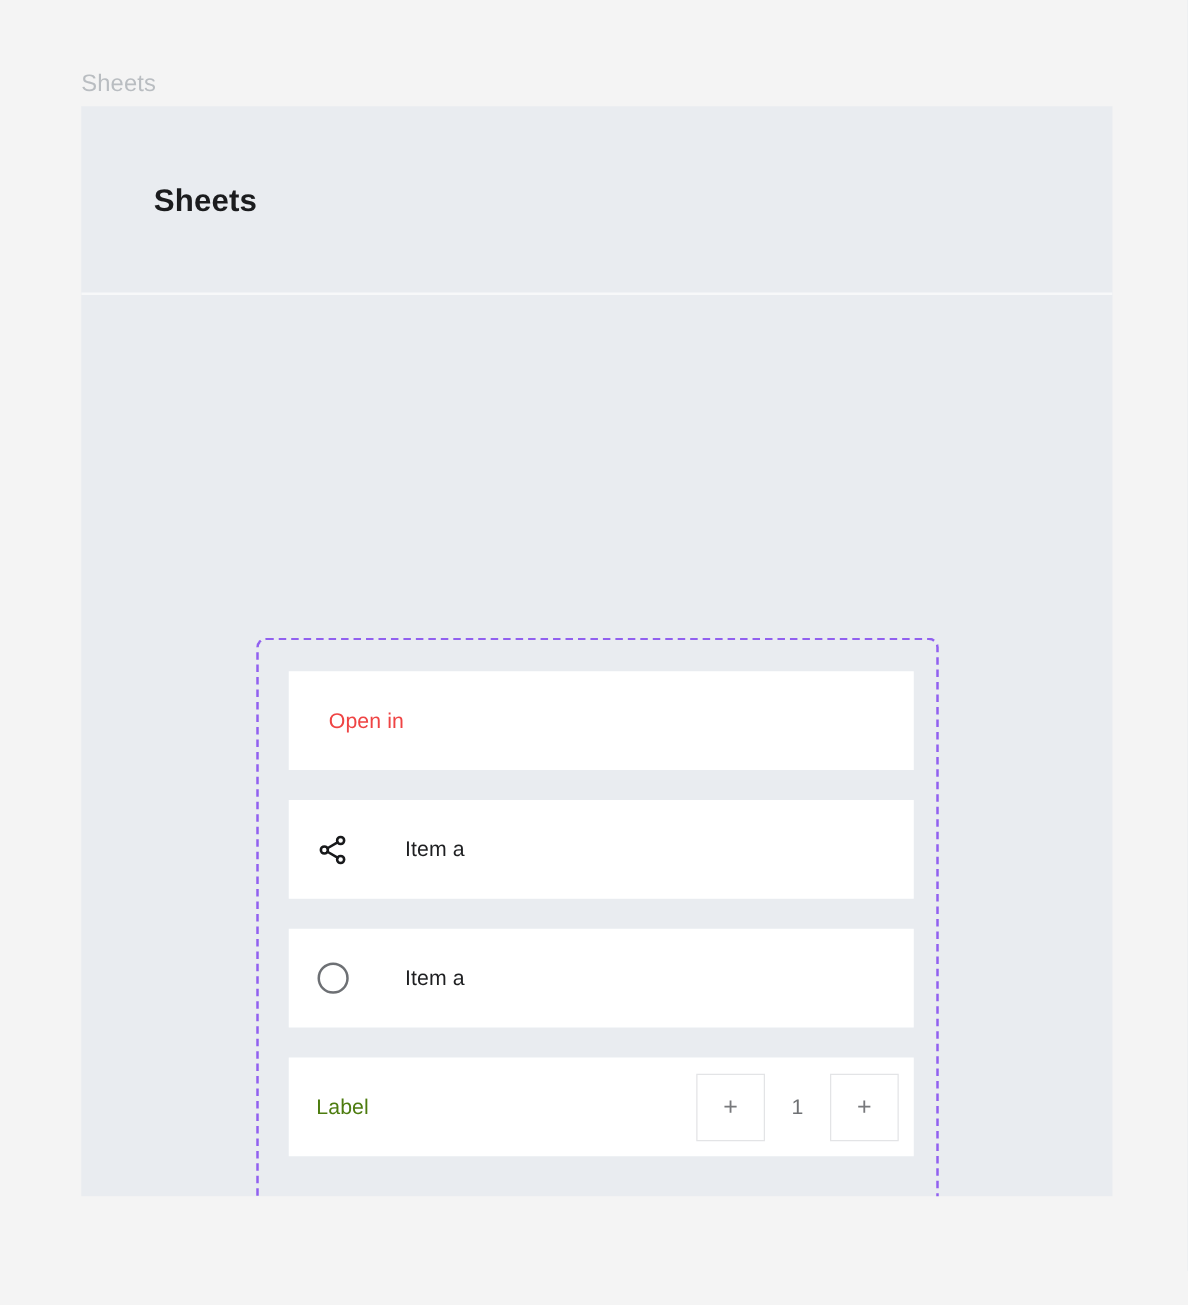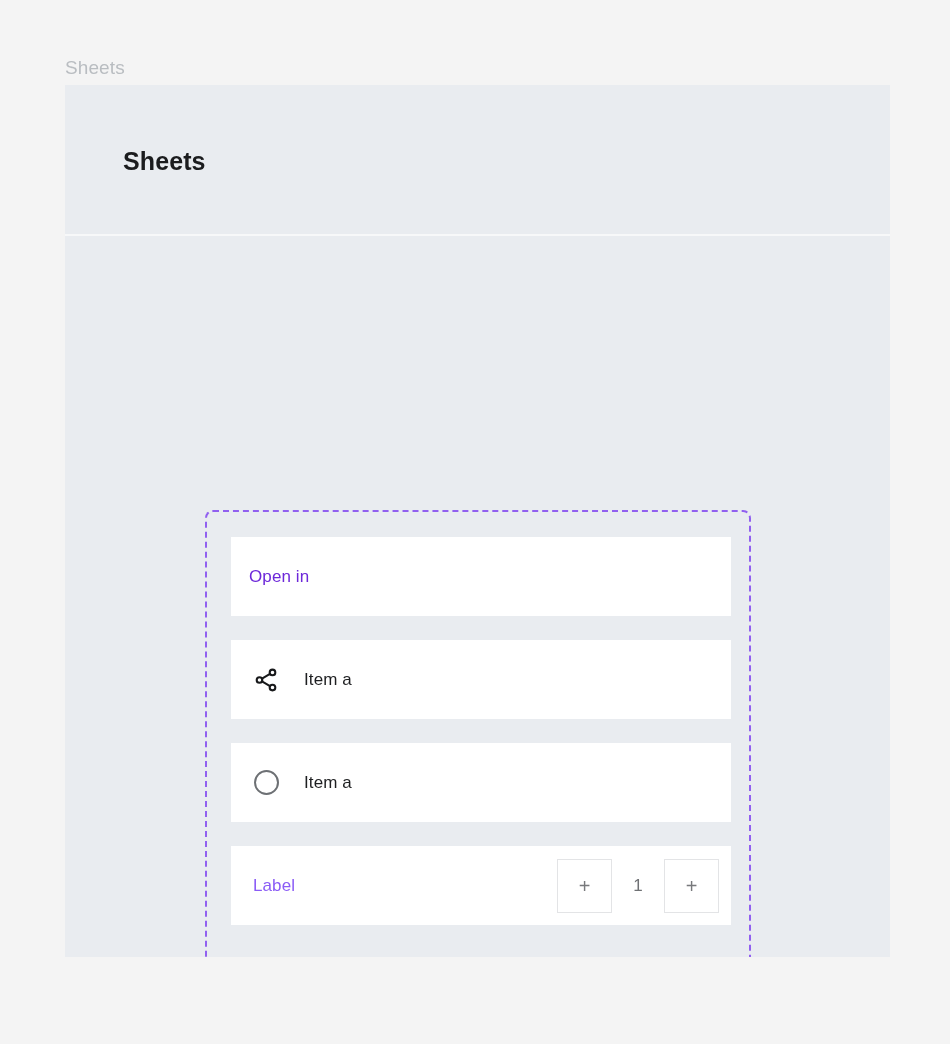--- a/index.html
+++ b/index.html
@@ -100,49 +100,49 @@
     align-items: center;
     margin-bottom: 24px;
   }
   .sheet-card:last-child {
     margin-bottom: 0;
   }
 
   .card-heading {
     font-size: 17px;
     line-height: 22px;
-    color: #6d28d9;
-    margin-left: 18px;
+    color: #ef4444;
+    margin-left: 32px;
     letter-spacing: 0.1px;
     white-space: nowrap;
   }
 
   .card-leading {
     width: 36px;
     height: 36px;
     margin-left: 17px;
     display: flex;
     align-items: center;
     justify-content: center;
     flex: none;
   }
 
   .card-label {
     font-size: 17px;
     line-height: 22px;
     color: #1e1f21;
-    margin-left: 20px;
+    margin-left: 40px;
     letter-spacing: 0.1px;
     white-space: nowrap;
   }
 
   .card-label-plain {
     font-size: 17px;
     line-height: 22px;
-    color: #8b5cf6;
+    color: #4d7c0f;
     margin-left: 22px;
     letter-spacing: 0.1px;
     white-space: nowrap;
   }
 
   
   .share-icon {
     display: block;
   }
 

